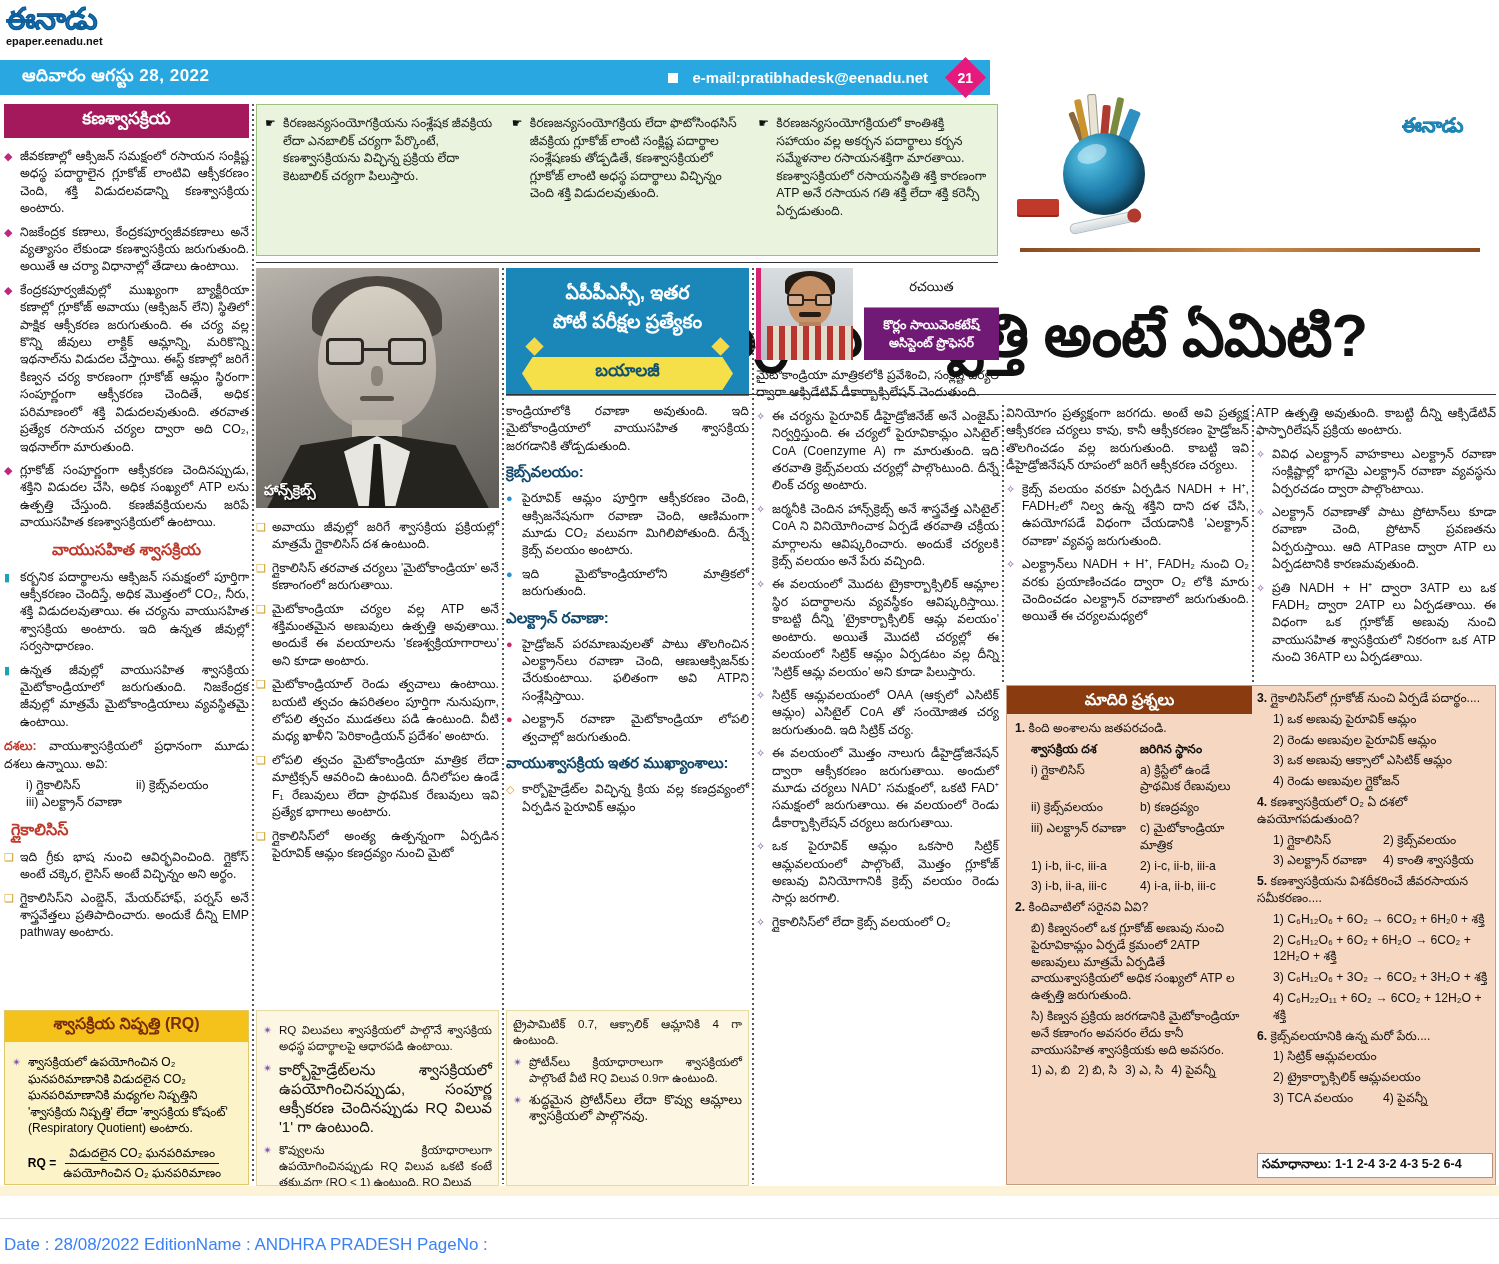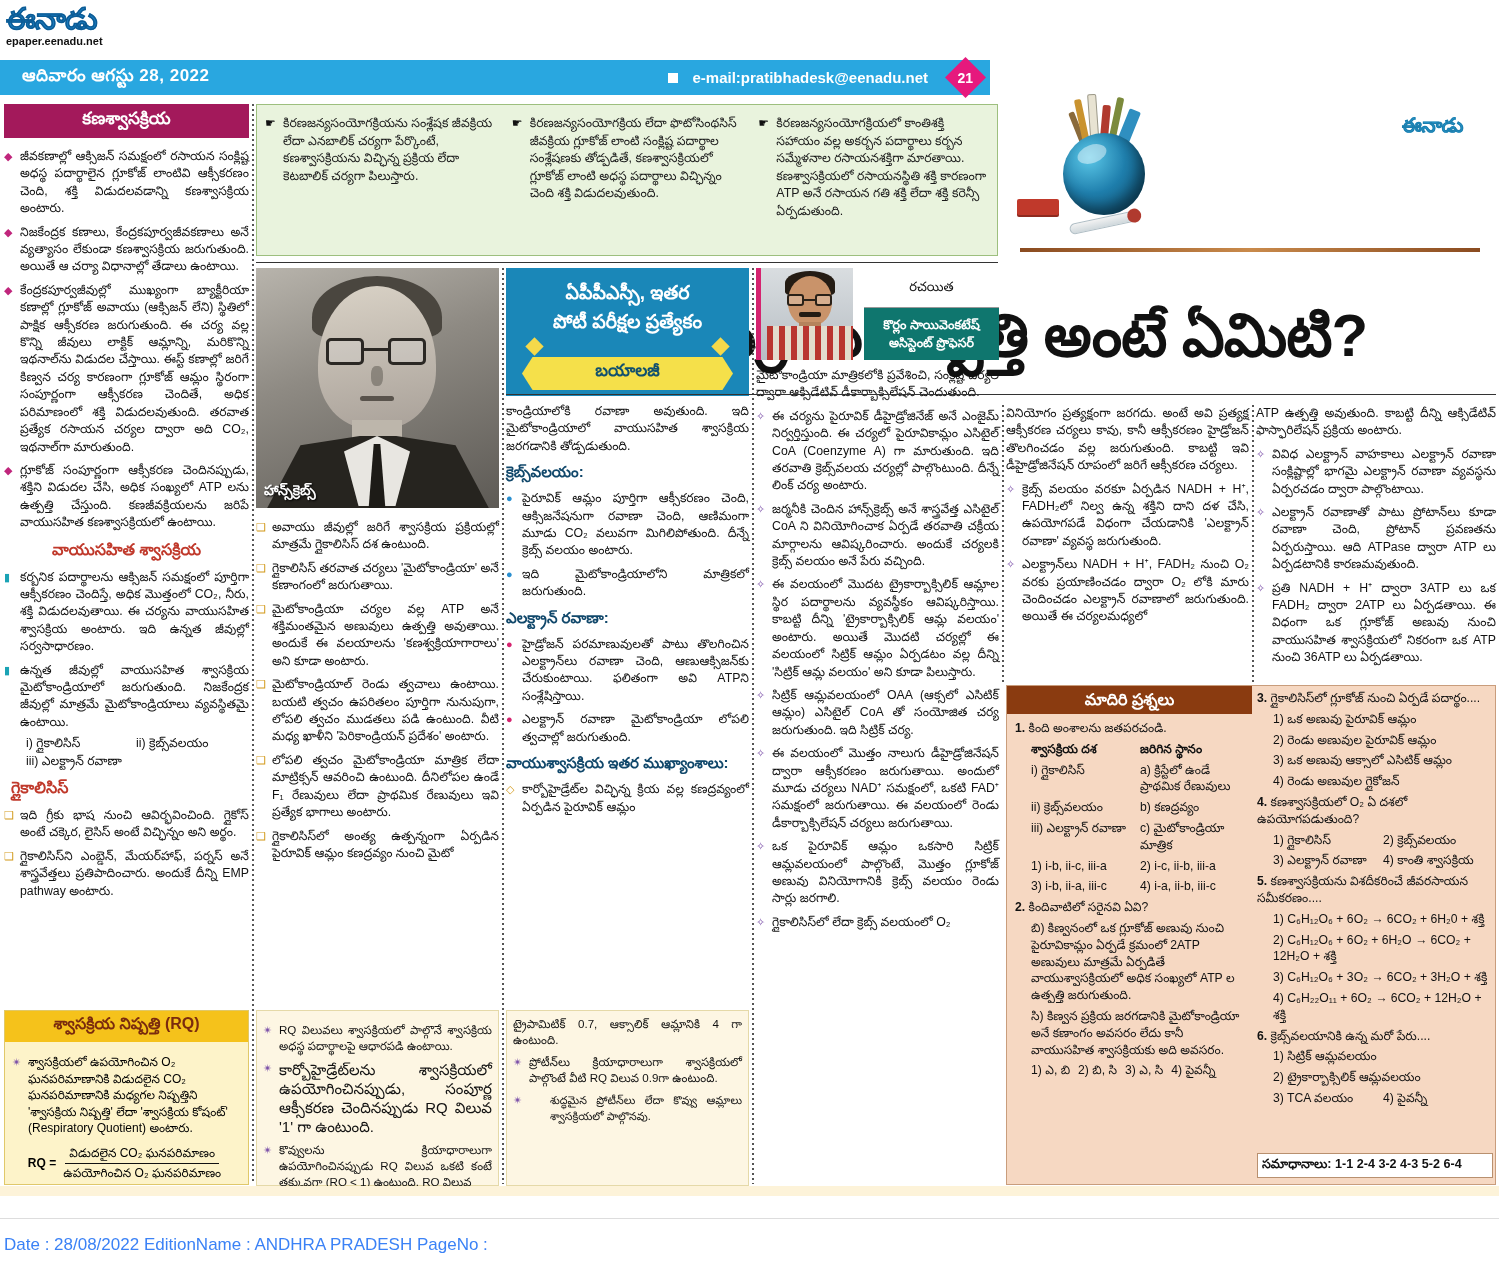--- a/index.html
+++ b/index.html
@@ -254,21 +254,21 @@
       repeating-linear-gradient(90deg,#b9352f 0 6px,#e2dccd 6px 12px),
       repeating-linear-gradient(0deg,rgba(0,0,0,.12) 0 6px,transparent 6px 12px);
   }
   .ap-neck{position:absolute;left:38px;top:54px;width:22px;height:12px;background:#b5835d;}
   .auth-right { flex:1; display:flex; flex-direction:column; }
   .auth-rachayita {
     flex:0 0 40px; display:flex; align-items:center; justify-content:center;
     font-size:13px; color:#111; border-bottom:1px solid #999;
   }
   .auth-name {
-    flex:1; background:#0f766e; color:#fff; text-align:center;
+    flex:1; background:#701a75; color:#fff; text-align:center;
     font-size:12.6px; font-weight:bold; line-height:18px;
     display:flex; flex-direction:column; justify-content:center;
   }
   .auth-body { padding-top:7px; }
 
   
   .rtxtcol { position:absolute; left:1006px; top:405px; width:243px; }
   .rtxtcol2 { position:absolute; left:1256px; top:405px; width:240px; }
 
   
@@ -398,20 +398,24 @@
     <div class="sub-red">వాయుసహిత శ్వాసక్రియ</div>
     <div class="li">
         <span class="mk mk-teal">▮</span>
         <span class="body-text">కర్బనిక పదార్థాలను ఆక్సిజన్ సమక్షంలో పూర్తిగా ఆక్సీకరణం చెందిస్తే, అధిక మొత్తంలో CO₂, నీరు, శక్తి విడుదలవుతాయి. ఈ చర్యను వాయుసహిత శ్వాసక్రియ అంటారు. ఇది ఉన్నత జీవుల్లో సర్వసాధారణం.</span>
       </div>
     <div class="li">
         <span class="mk mk-teal">▮</span>
         <span class="body-text">ఉన్నత జీవుల్లో వాయుసహిత శ్వాసక్రియ మైటోకాండ్రియాలో జరుగుతుంది. నిజకేంద్రక జీవుల్లో మాత్రమే మైటోకాండ్రియాలు వ్యవస్థితమై ఉంటాయి.</span>
       </div>
 
+    <div class="body-text" style="margin-top:7px;">
+      <span style="color:#c0392b;font-weight:bold;">దశలు:</span>
+      <span>వాయుశ్వాసక్రియలో ప్రధానంగా మూడు దశలు ఉన్నాయి. అవి:</span>
+    </div>
     <div class="body-text" style="padding-left:22px;margin-top:4px;display:flex;">
       <span style="flex:0 0 110px;">i) గ్లైకాలిసిస్</span>
       <span>ii) క్రెబ్స్‌వలయం</span>
     </div>
     <div class="body-text" style="padding-left:22px;">iii) ఎలక్ట్రాన్ రవాణా</div>
 
     <div class="sub-red-left">గ్లైకాలిసిస్</div>
     <div class="li">
         <span class="mk mk-gold">❑</span>
         <span class="body-text">ఇది గ్రీకు భాష నుంచి ఆవిర్భవించింది. గ్లైకోస్ అంటే చక్కెర, లైసిస్ అంటే విచ్ఛిన్నం అని అర్థం.</span>
@@ -536,21 +540,21 @@
   </div>
 
   <div style="position:absolute;left:506px;top:1010px;width:243px;height:176px;background:#fdf6e3;border:1px solid #e5d9a8;padding:5px 6px;">
     <div class="body-text" style="font-size:11.6px;line-height:16px;">ట్రైపామిటిక్ 0.7, ఆక్సాలిక్ ఆమ్లానికి 4 గా ఉంటుంది.</div>
     <div class="li">
         <span class="mk mk-purple">✴</span>
         <span class="body-text" style="font-size:11.6px;line-height:16px;">ప్రోటీన్‌లు క్రియాధారాలుగా శ్వాసక్రియలో పాల్గొంటే వీటి RQ విలువ 0.9గా ఉంటుంది.</span>
       </div>
     <div class="li">
         <span class="mk mk-purple">✴</span>
-        <span class="body-text" style="font-size:11px;line-height:16px;margin-left:21px;">శుద్ధమైన ప్రోటీన్‌లు లేదా కొవ్వు ఆమ్లాలు శ్వాసక్రియలో పాల్గొనవు.</span>
+        <span class="body-text" style="font-size:13px;line-height:16px;">శుద్ధమైన ప్రోటీన్‌లు లేదా కొవ్వు ఆమ్లాలు శ్వాసక్రియలో పాల్గొనవు.</span>
       </div>
   </div>
 
   <div class="authcol">
     <div class="auth-wrap">
       <div class="auth-photo">
         <div class="ap-hair"></div>
           <div class="ap-head"></div>
         <div class="ap-gl-l"></div>
           <div class="ap-gl-r"></div>

